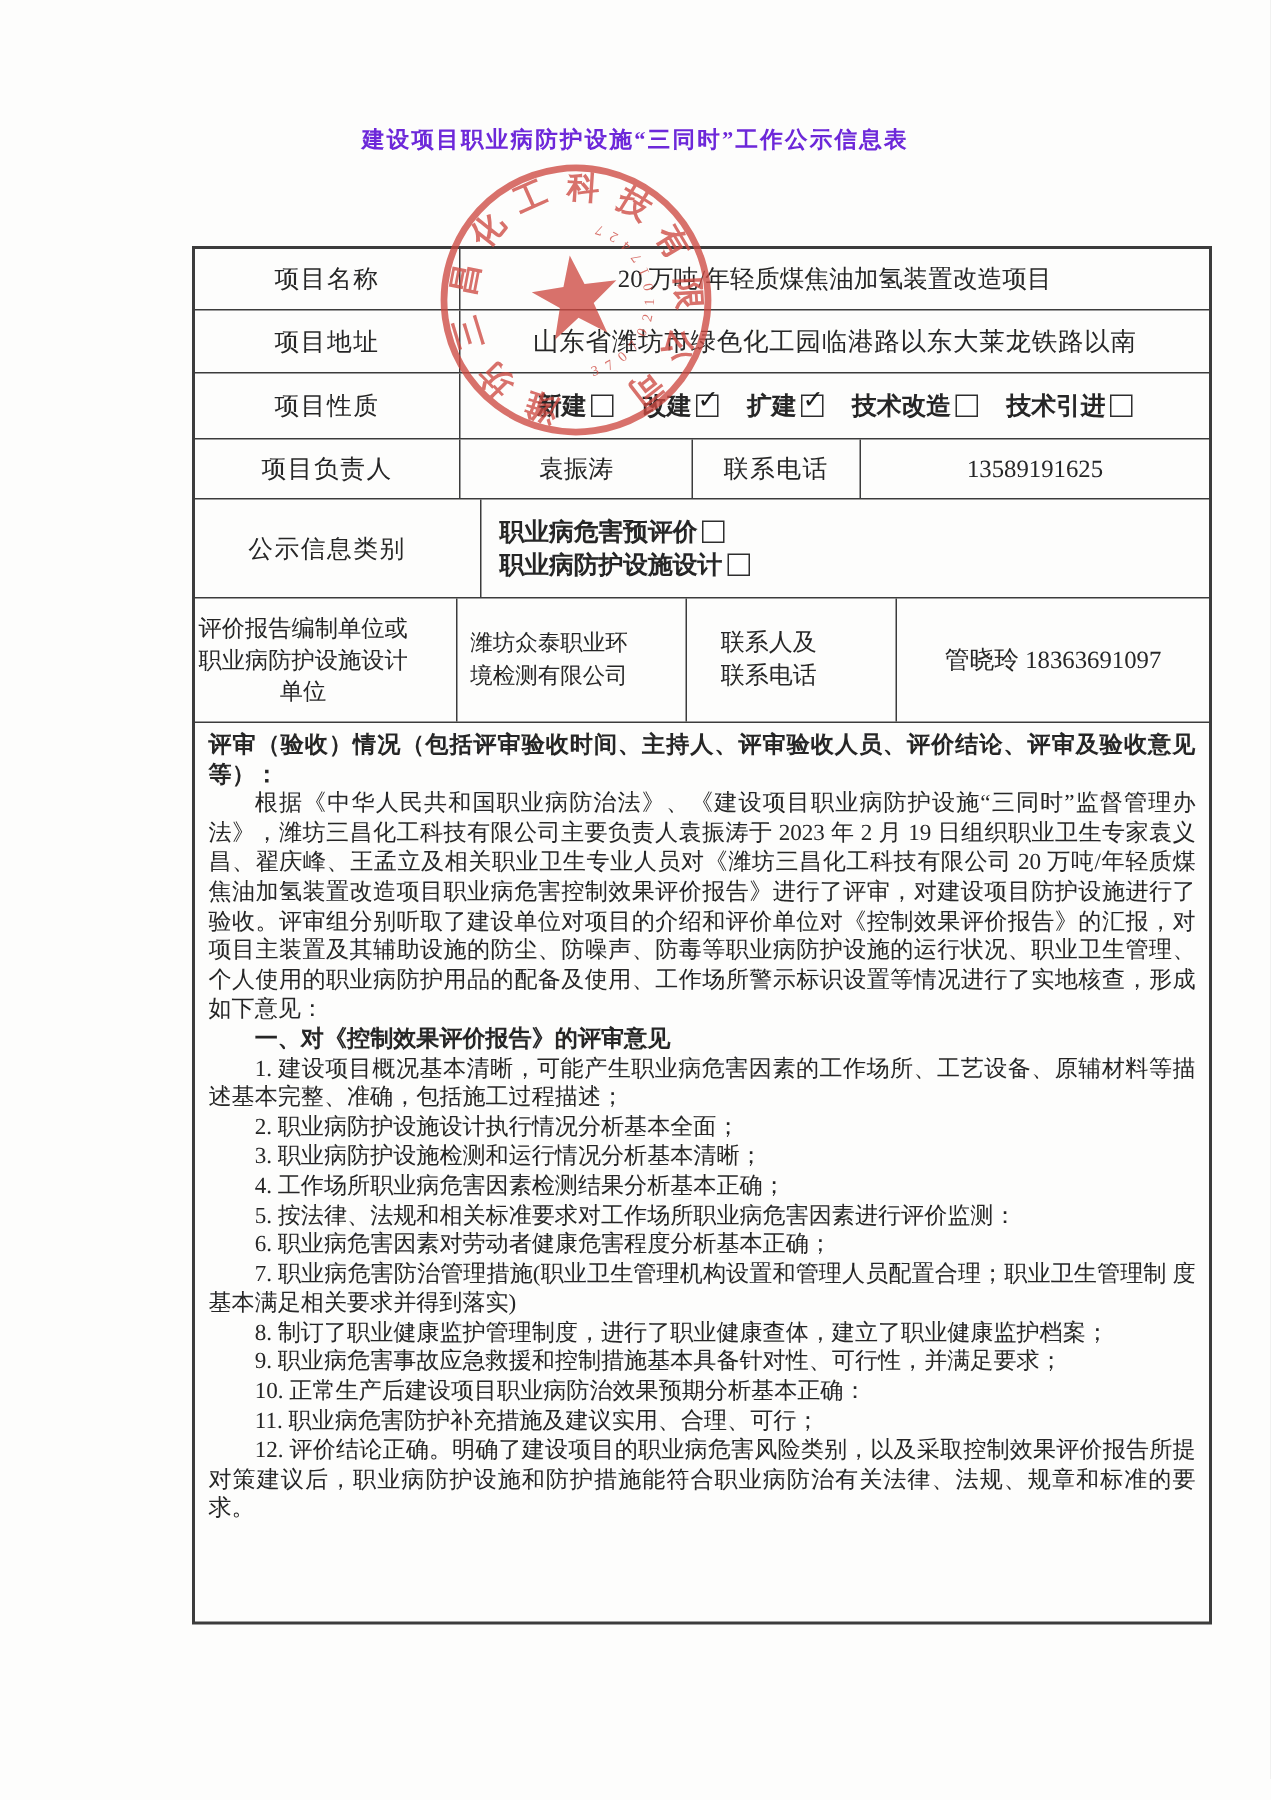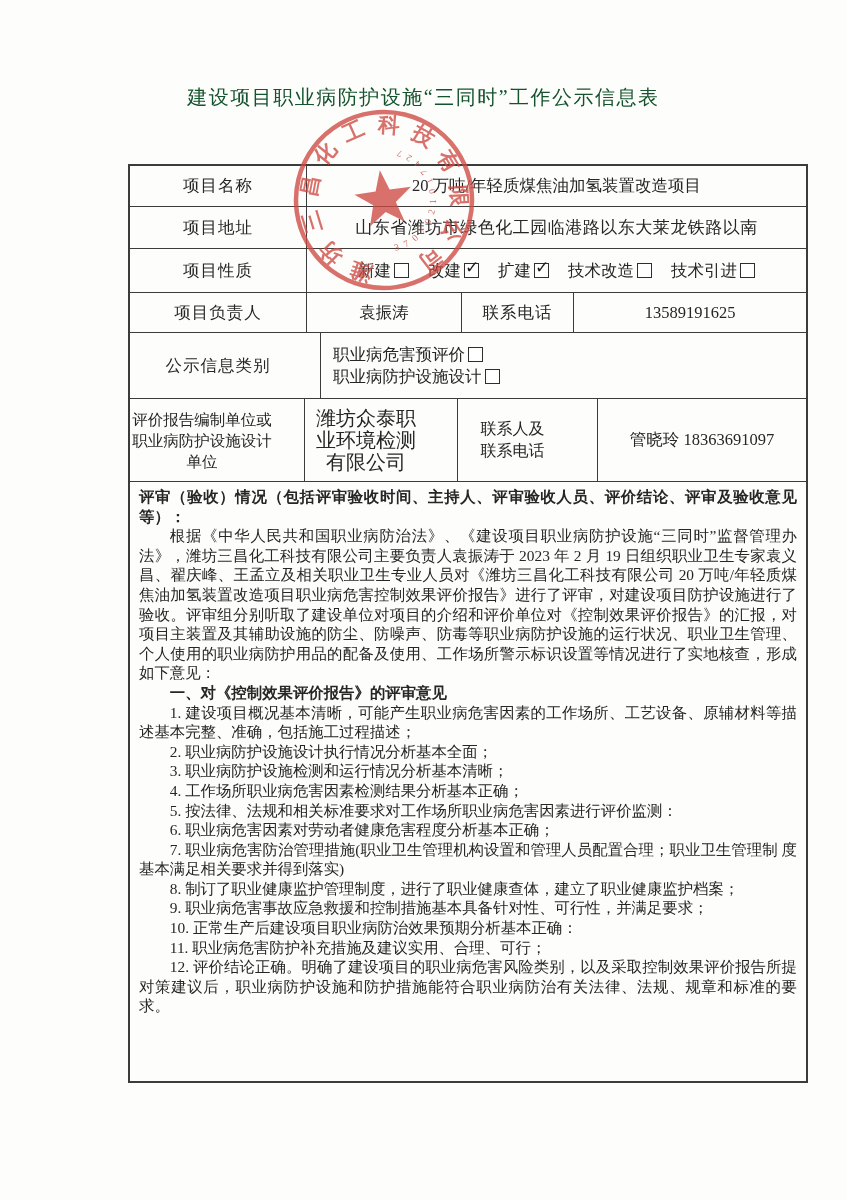--- a/index.html
+++ b/index.html
@@ -4,22 +4,22 @@
 <style>
   html,body{margin:0;padding:0;background:#e8e8e8;}
   .page{
     position:relative;width:847px;height:1200px;margin:0 auto;
     background:#fdfdfc;overflow:hidden;
     font-family:"Liberation Serif","DejaVu Serif",serif;
     color:#262626;
   }
   .doc-title{
     position:absolute;left:0;top:84px;width:847px;margin:0;
-    text-align:center;font-size:20px;font-weight:normal;letter-spacing:1.5px;
-    color:#14532d;
+    text-align:center;font-size:15px;font-weight:bold;letter-spacing:1.5px;
+    color:#6d28d9;
   }
   
   .tbl{
     position:absolute;left:128px;top:164px;width:680px;
     border:2px solid #3c3c3c;box-sizing:border-box;
     font-size:16.5px;
   }
   .row{display:grid;box-sizing:border-box;}
   .row + .row{border-top:1.6px solid #3c3c3c;}
   .cell{
@@ -29,35 +29,35 @@
   .cell + .cell{border-left:1.6px solid #3c3c3c;}
   .r-name{grid-template-columns:176px 1fr;height:40px;}
   .r-addr{grid-template-columns:176px 1fr;height:42px;}
   .r-nature{grid-template-columns:176px 1fr;height:44px;}
   .r-leader{grid-template-columns:176px 155px 112px 1fr;height:40px;}
   .r-pub{grid-template-columns:176px 1fr;height:66px;}
   .r-org{grid-template-columns:144px 123px 110px 1fr;height:83px;gap:30px;}
   .lab{letter-spacing:1px;}
   .v-addr{font-size:17px;letter-spacing:0.5px;padding:2px 2px;}
   
-  .opt{white-space:nowrap;}
+  .opt{white-space:nowrap;font-weight:bold;}
   .box{
     width:15px;height:15px;border:1.7px solid #2e2e2e;display:inline-block;
     margin-left:3px;position:relative;top:2px;box-sizing:border-box;background:#fff;
   }
   .box.checked::after{
     content:"\2713";position:absolute;top:-7px;left:0;font-size:17px;
     font-weight:bold;color:#1d1d1d;font-family:"DejaVu Sans",sans-serif;
   }
   .nature-opts{gap:19px;}
   .pub-opts{flex-direction:column;align-items:flex-start;justify-content:center;
     padding-left:12px;line-height:21px;text-align:left;margin-left:14px;}
   .pub-opts .opt{margin:0.5px 0;}
   .org-label{font-size:15.5px;line-height:21px;padding:2px 2px;}
-  .org-name{font-size:20px;line-height:22px;padding:2px 6px;}
+  .org-name{font-size:15px;line-height:22px;padding:2px 6px;}
   .org-contact-label{white-space:pre-line;line-height:22px;font-size:16px;}
   
   .r-review{height:600px;display:block;border-top:1.6px solid #3c3c3c;}
   .review{
     padding:5px 9px 4px 9px;font-size:15.4px;line-height:19.6px;
     text-align:justify;height:590px;overflow:hidden;box-sizing:border-box;
   }
   .review p{margin:0;}
   .rv-heading{font-weight:bold;letter-spacing:0.2px;}
   .rv-para{text-indent:2em;}

